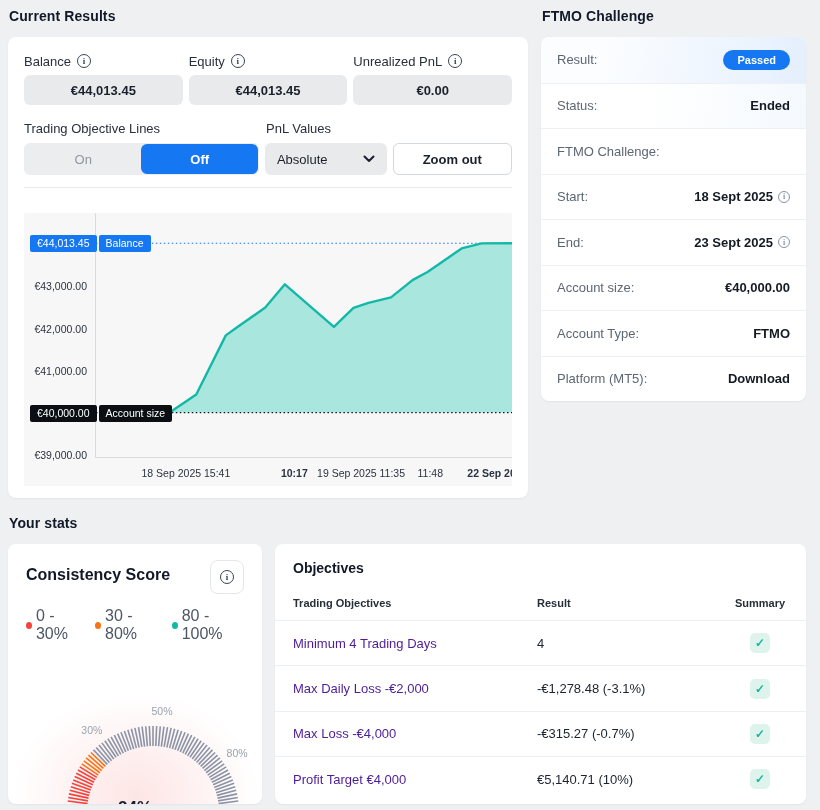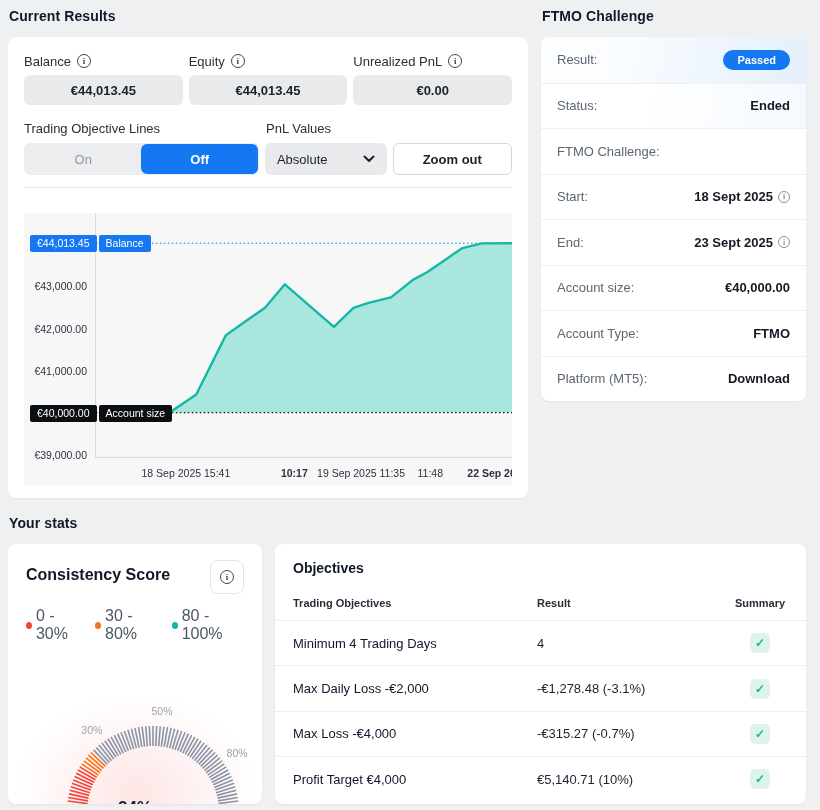--- a/index.html
+++ b/index.html
@@ -101,21 +101,21 @@
   .gauge-value { position:absolute; left:50%; top:163px; transform:translate(-50%,-50%); font-size:17px; font-weight:700; color:#1a212c; }
   .gauge-rating { position:absolute; left:50%; top:185px; transform:translate(-50%,-50%); font-size:13px; font-weight:600; color:#f5473d; }
 
   
   .obj-card { width:531px; height:260px; padding-top:16px; }
   .obj-title { font-size:14px; font-weight:700; color:#111827; padding:0 18px; }
   .obj-header { display:grid; grid-template-columns:244px 1fr 56px; padding:0 18px; margin-top:21px; padding-bottom:11px; }
   .obj-header span { font-size:11px; font-weight:700; color:#262e38; }
   .obj-header span:last-child { text-align:center; }
   .obj-row { display:grid; grid-template-columns:244px 1fr 56px; align-items:center; height:45.4px; padding:0 18px; border-top:1px solid #edf0f3; }
-  .obj-link { font-size:13px; color:#0f172a; cursor:pointer; }
+  .obj-link { font-size:13px; color:#4c1d95; cursor:pointer; }
   .obj-result { font-size:13px; color:#1b2430; }
   .check { width:20px; height:20px; border-radius:5px; background:#def3ec; color:#14b89d; font-size:12px; font-weight:700; display:flex; align-items:center; justify-content:center; margin:0 auto; }
 </style>
 </head>
 <body>
 
 <div class="page">
   <div class="top-row">
 
     <div class="col-left">

